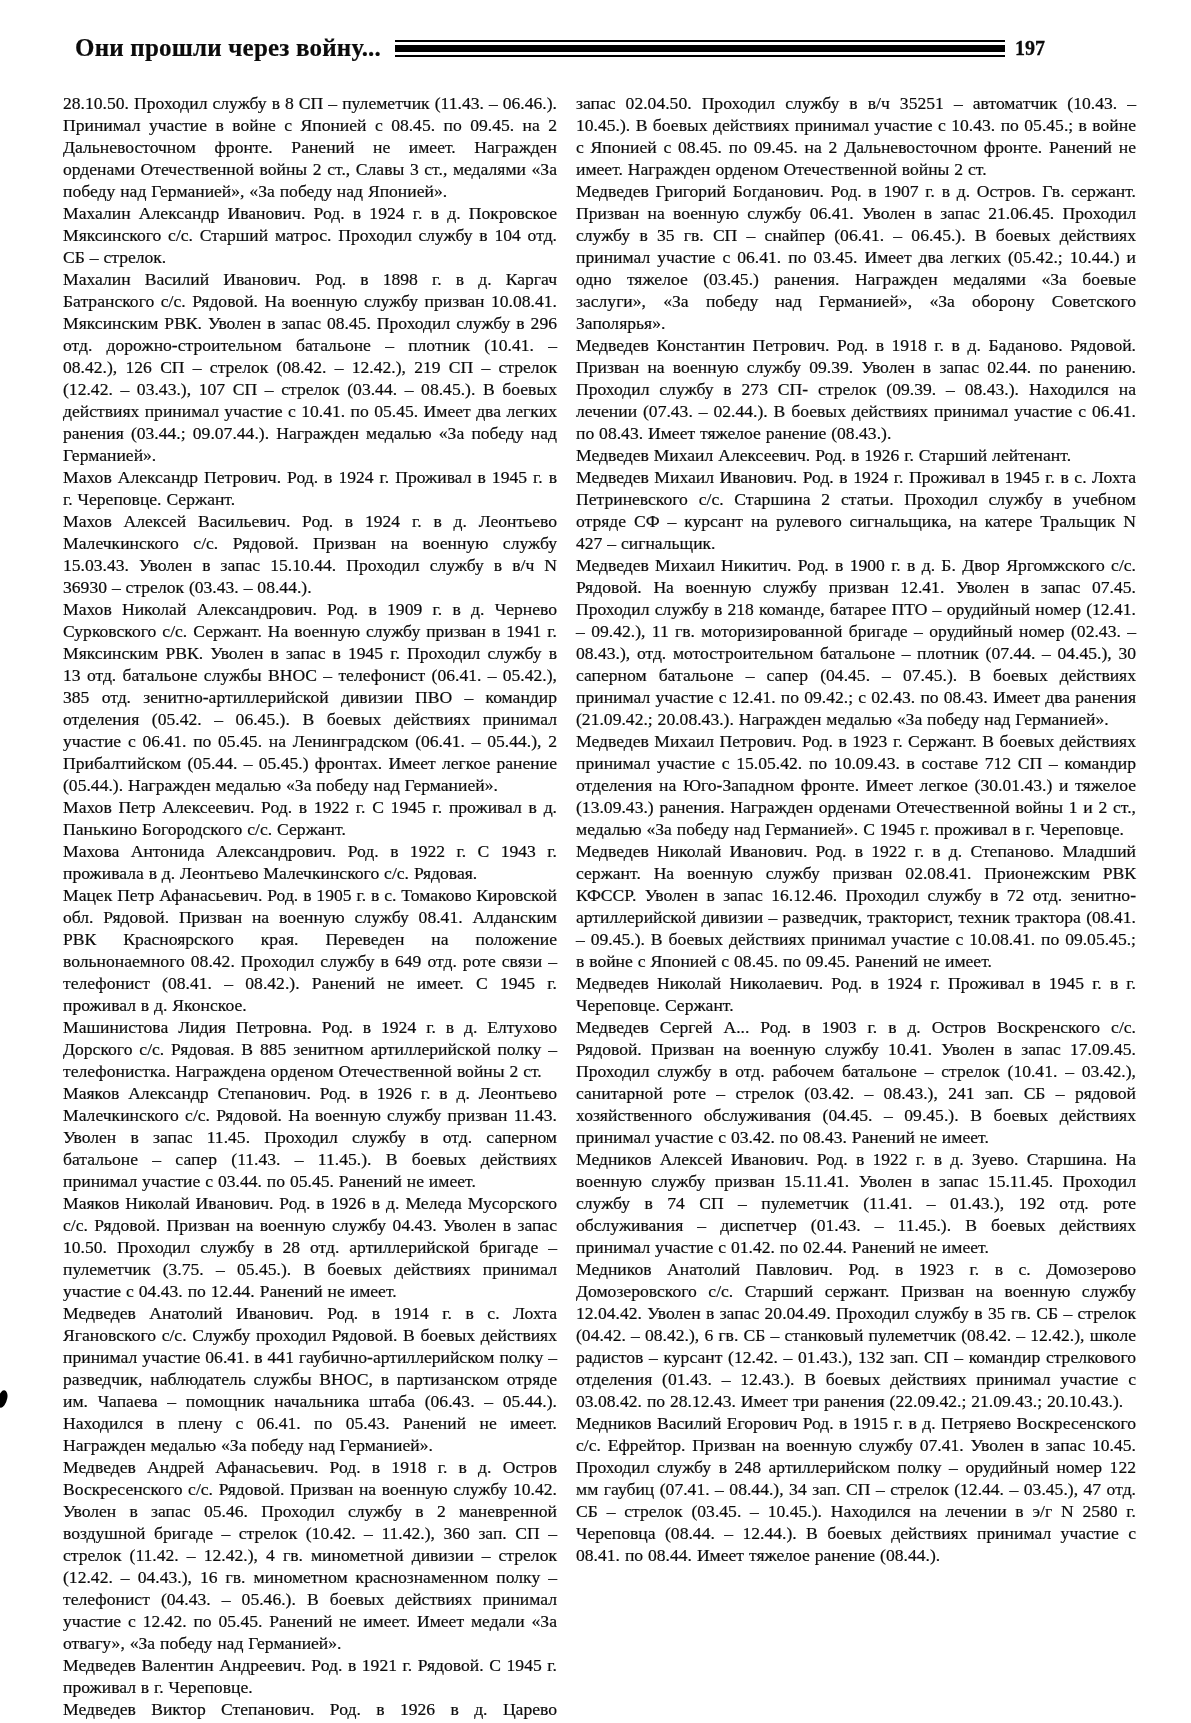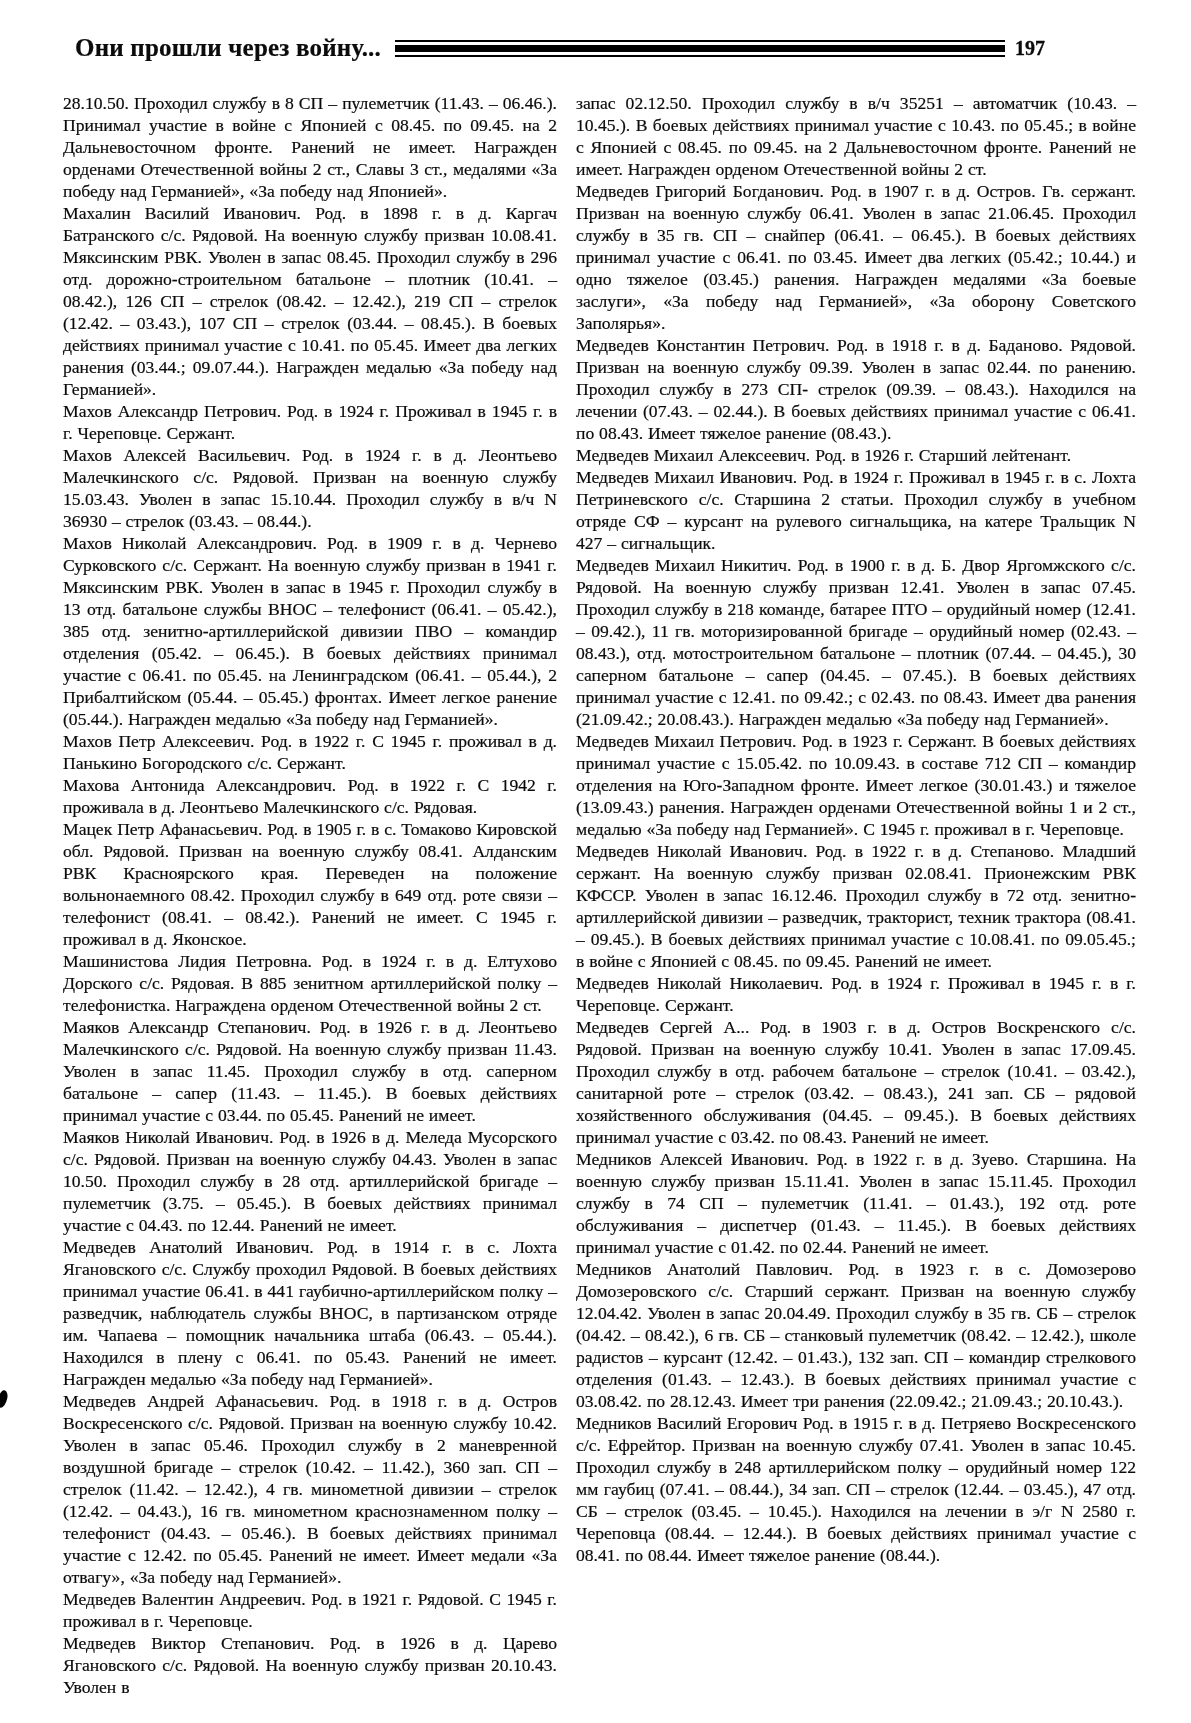--- a/index.html
+++ b/index.html
@@ -88,37 +88,38 @@
 <div class="page-header">
   <span class="page-title">Они прошли через войну...</span>
   <div class="header-rule">
     <div class="thick"></div>
   </div>
   <span class="page-number">197</span>
 </div>
 
 <div class="text-column col-left">
     <p>28.10.50. Проходил службу в 8 СП – пулеметчик (11.43. – 06.46.). Принимал участие в войне с Японией с 08.45. по 09.45. на 2 Дальневосточном фронте. Ранений не имеет. Награжден орденами Отечественной войны 2 ст., Славы 3 ст., медалями «За победу над Германией», «За победу над Японией».</p>
+    <p>Махалин Александр Иванович. Род. в 1924 г. в д. Покровское Мяксинского с/с. Старший матрос. Проходил службу в 104 отд. СБ – стрелок.</p>
     <p>Махалин Василий Иванович. Род. в 1898 г. в д. Каргач Батранского с/с. Рядовой. На военную службу призван 10.08.41. Мяксинским РВК. Уволен в запас 08.45. Проходил службу в 296 отд. дорожно-строительном батальоне – плотник (10.41. – 08.42.), 126 СП – стрелок (08.42. – 12.42.), 219 СП – стрелок (12.42. – 03.43.), 107 СП – стрелок (03.44. – 08.45.). В боевых действиях принимал участие с 10.41. по 05.45. Имеет два легких ранения (03.44.; 09.07.44.). Награжден медалью «За победу над Германией».</p>
     <p>Махов Александр Петрович. Род. в 1924 г. Проживал в 1945 г. в г. Череповце. Сержант.</p>
     <p>Махов Алексей Васильевич. Род. в 1924 г. в д. Леонтьево Малечкинского с/с. Рядовой. Призван на военную службу 15.03.43. Уволен в запас 15.10.44. Проходил службу в в/ч N 36930 – стрелок (03.43. – 08.44.).</p>
     <p>Махов Николай Александрович. Род. в 1909 г. в д. Чернево Сурковского с/с. Сержант. На военную службу призван в 1941 г. Мяксинским РВК. Уволен в запас в 1945 г. Проходил службу в 13 отд. батальоне службы ВНОС – телефонист (06.41. – 05.42.), 385 отд. зенитно-артиллерийской дивизии ПВО – командир отделения (05.42. – 06.45.). В боевых действиях принимал участие с 06.41. по 05.45. на Ленинградском (06.41. – 05.44.), 2 Прибалтийском (05.44. – 05.45.) фронтах. Имеет легкое ранение (05.44.). Награжден медалью «За победу над Германией».</p>
     <p>Махов Петр Алексеевич. Род. в 1922 г. С 1945 г. проживал в д. Панькино Богородского с/с. Сержант.</p>
-    <p>Махова Антонида Александрович. Род. в 1922 г. С 1942 г. проживала в д. Леонтьево Малечкинского с/с. Рядовая.</p>
+    <p>Махова Антонида Александрович. Род. в 1922 г. С 1943 г. проживала в д. Леонтьево Малечкинского с/с. Рядовая.</p>
     <p>Мацек Петр Афанасьевич. Род. в 1905 г. в с. Томаково Кировской обл. Рядовой. Призван на военную службу 08.41. Алданским РВК Красноярского края. Переведен на положение вольнонаемного 08.42. Проходил службу в 649 отд. роте связи – телефонист (08.41. – 08.42.). Ранений не имеет. С 1945 г. проживал в д. Яконское.</p>
     <p>Машинистова Лидия Петровна. Род. в 1924 г. в д. Елтухово Дорского с/с. Рядовая. В 885 зенитном артиллерийской полку – телефонистка. Награждена орденом Отечественной войны 2 ст.</p>
     <p>Маяков Александр Степанович. Род. в 1926 г. в д. Леонтьево Малечкинского с/с. Рядовой. На военную службу призван 11.43. Уволен в запас 11.45. Проходил службу в отд. саперном батальоне – сапер (11.43. – 11.45.). В боевых действиях принимал участие с 03.44. по 05.45. Ранений не имеет.</p>
     <p>Маяков Николай Иванович. Род. в 1926 в д. Меледа Мусорского с/с. Рядовой. Призван на военную службу 04.43. Уволен в запас 10.50. Проходил службу в 28 отд. артиллерийской бригаде – пулеметчик (3.75. – 05.45.). В боевых действиях принимал участие с 04.43. по 12.44. Ранений не имеет.</p>
     <p>Медведев Анатолий Иванович. Род. в 1914 г. в с. Лохта Ягановского с/с. Службу проходил Рядовой. В боевых действиях принимал участие 06.41. в 441 гаубично-артиллерийском полку – разведчик, наблюдатель службы ВНОС, в партизанском отряде им. Чапаева – помощник начальника штаба (06.43. – 05.44.). Находился в плену с 06.41. по 05.43. Ранений не имеет. Награжден медалью «За победу над Германией».</p>
     <p>Медведев Андрей Афанасьевич. Род. в 1918 г. в д. Остров Воскресенского с/с. Рядовой. Призван на военную службу 10.42. Уволен в запас 05.46. Проходил службу в 2 маневренной воздушной бригаде – стрелок (10.42. – 11.42.), 360 зап. СП – стрелок (11.42. – 12.42.), 4 гв. минометной дивизии – стрелок (12.42. – 04.43.), 16 гв. минометном краснознаменном полку – телефонист (04.43. – 05.46.). В боевых действиях принимал участие с 12.42. по 05.45. Ранений не имеет. Имеет медали «За отвагу», «За победу над Германией».</p>
     <p>Медведев Валентин Андреевич. Род. в 1921 г. Рядовой. С 1945 г. проживал в г. Череповце.</p>
     <p>Медведев Виктор Степанович. Род. в 1926 в д. Царево Ягановского с/с. Рядовой. На военную службу призван 20.10.43. Уволен в</p>
   </div>
 <div class="text-column col-right">
-    <p>запас 02.12.50. Проходил службу в в/ч 35251 – автоматчик (10.43. – 10.45.). В боевых действиях принимал участие с 10.43. по 05.45.; в войне с Японией с 08.45. по 09.45. на 2 Дальневосточном фронте. Ранений не имеет. Награжден орденом Отечественной войны 2 ст.</p>
+    <p>запас 02.04.50. Проходил службу в в/ч 35251 – автоматчик (10.43. – 10.45.). В боевых действиях принимал участие с 10.43. по 05.45.; в войне с Японией с 08.45. по 09.45. на 2 Дальневосточном фронте. Ранений не имеет. Награжден орденом Отечественной войны 2 ст.</p>
     <p>Медведев Григорий Богданович. Род. в 1907 г. в д. Остров. Гв. сержант. Призван на военную службу 06.41. Уволен в запас 21.06.45. Проходил службу в 35 гв. СП – снайпер (06.41. – 06.45.). В боевых действиях принимал участие с 06.41. по 03.45. Имеет два легких (05.42.; 10.44.) и одно тяжелое (03.45.) ранения. Награжден медалями «За боевые заслуги», «За победу над Германией», «За оборону Советского Заполярья».</p>
     <p>Медведев Константин Петрович. Род. в 1918 г. в д. Баданово. Рядовой. Призван на военную службу 09.39. Уволен в запас 02.44. по ранению. Проходил службу в 273 СП- стрелок (09.39. – 08.43.). Находился на лечении (07.43. – 02.44.). В боевых действиях принимал участие с 06.41. по 08.43. Имеет тяжелое ранение (08.43.).</p>
     <p>Медведев Михаил Алексеевич. Род. в 1926 г. Старший лейтенант.</p>
     <p>Медведев Михаил Иванович. Род. в 1924 г. Проживал в 1945 г. в с. Лохта Петриневского с/с. Старшина 2 статьи. Проходил службу в учебном отряде СФ – курсант на рулевого сигнальщика, на катере Тральщик N 427 – сигнальщик.</p>
     <p>Медведев Михаил Никитич. Род. в 1900 г. в д. Б. Двор Яргомжского с/с. Рядовой. На военную службу призван 12.41. Уволен в запас 07.45. Проходил службу в 218 команде, батарее ПТО – орудийный номер (12.41. – 09.42.), 11 гв. моторизированной бригаде – орудийный номер (02.43. – 08.43.), отд. мотостроительном батальоне – плотник (07.44. – 04.45.), 30 саперном батальоне – сапер (04.45. – 07.45.). В боевых действиях принимал участие с 12.41. по 09.42.; с 02.43. по 08.43. Имеет два ранения (21.09.42.; 20.08.43.). Награжден медалью «За победу над Германией».</p>
     <p>Медведев Михаил Петрович. Род. в 1923 г. Сержант. В боевых действиях принимал участие с 15.05.42. по 10.09.43. в составе 712 СП – командир отделения на Юго-Западном фронте. Имеет легкое (30.01.43.) и тяжелое (13.09.43.) ранения. Награжден орденами Отечественной войны 1 и 2 ст., медалью «За победу над Германией». С 1945 г. проживал в г. Череповце.</p>
     <p>Медведев Николай Иванович. Род. в 1922 г. в д. Степаново. Младший сержант. На военную службу призван 02.08.41. Прионежским РВК КФССР. Уволен в запас 16.12.46. Проходил службу в 72 отд. зенитно-артиллерийской дивизии – разведчик, тракторист, техник трактора (08.41. – 09.45.). В боевых действиях принимал участие с 10.08.41. по 09.05.45.; в войне с Японией с 08.45. по 09.45. Ранений не имеет.</p>
     <p>Медведев Николай Николаевич. Род. в 1924 г. Проживал в 1945 г. в г. Череповце. Сержант.</p>
     <p>Медведев Сергей А... Род. в 1903 г. в д. Остров Воскренского с/с. Рядовой. Призван на военную службу 10.41. Уволен в запас 17.09.45. Проходил службу в отд. рабочем батальоне – стрелок (10.41. – 03.42.), санитарной роте – стрелок (03.42. – 08.43.), 241 зап. СБ – рядовой хозяйственного обслуживания (04.45. – 09.45.). В боевых действиях принимал участие с 03.42. по 08.43. Ранений не имеет.</p>
     <p>Медников Алексей Иванович. Род. в 1922 г. в д. Зуево. Старшина. На военную службу призван 15.11.41. Уволен в запас 15.11.45. Проходил службу в 74 СП – пулеметчик (11.41. – 01.43.), 192 отд. роте обслуживания – диспетчер (01.43. – 11.45.). В боевых действиях принимал участие с 01.42. по 02.44. Ранений не имеет.</p>

